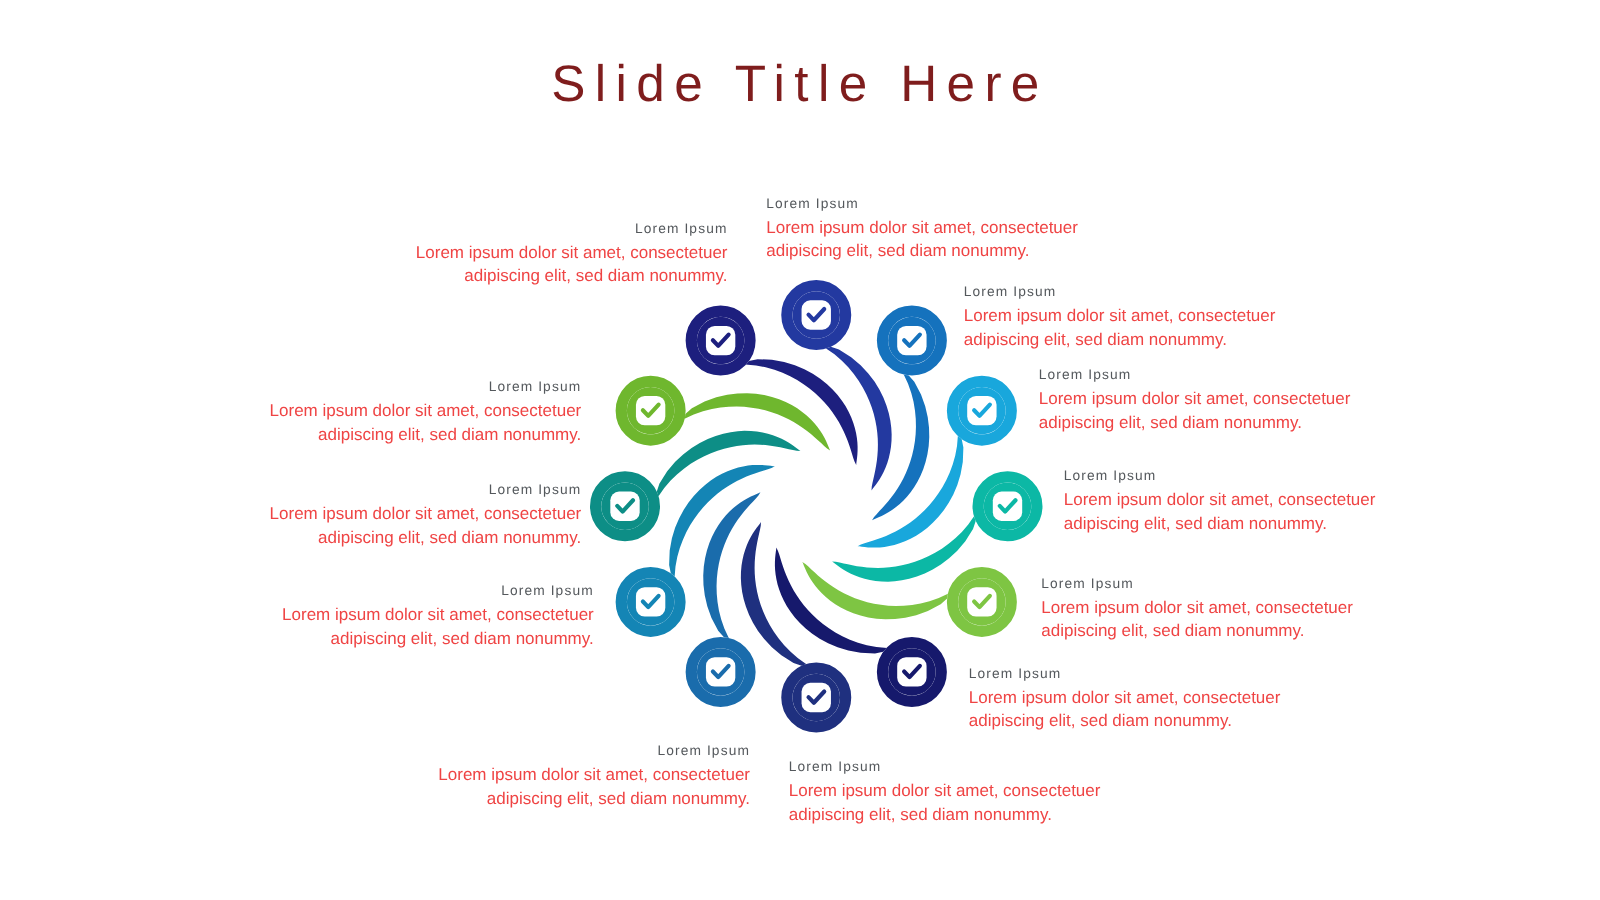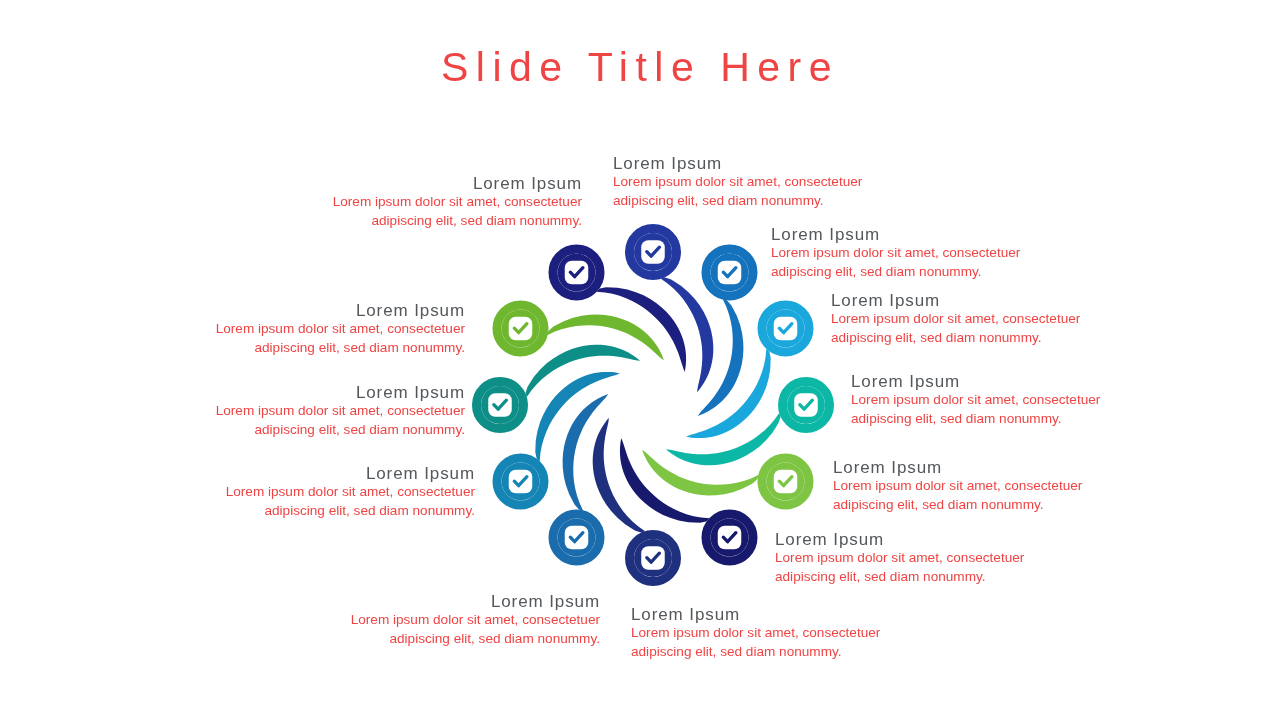--- a/index.html
+++ b/index.html
@@ -23,40 +23,40 @@
   
   #slide-title {
     position: absolute;
     left: 0;
     top: 44px;
     width: 1280px;
     text-align: center;
     font-size: 41px;
     font-weight: 400;
     letter-spacing: 7.5px;
-    color: #ef4444;
+    color: #7f1d1d;
     white-space: nowrap;
   }
 
   
   #wheel {
     position: absolute;
     left: 453px;
     top: 205px;
     width: 400px;
     height: 400px;
   }
   #wheel svg { display: block; }
 
   
   .callout {
     position: absolute;
   }
   .callout .c-head {
-    font-size: 17px;
+    font-size: 11px;
     font-weight: 400;
     letter-spacing: 0.9px;
     color: #54585c;
     line-height: 19px;
     white-space: nowrap;
   }
   .callout .c-body {
     font-size: 13.6px;
     font-weight: 400;
     color: #ef4444;

